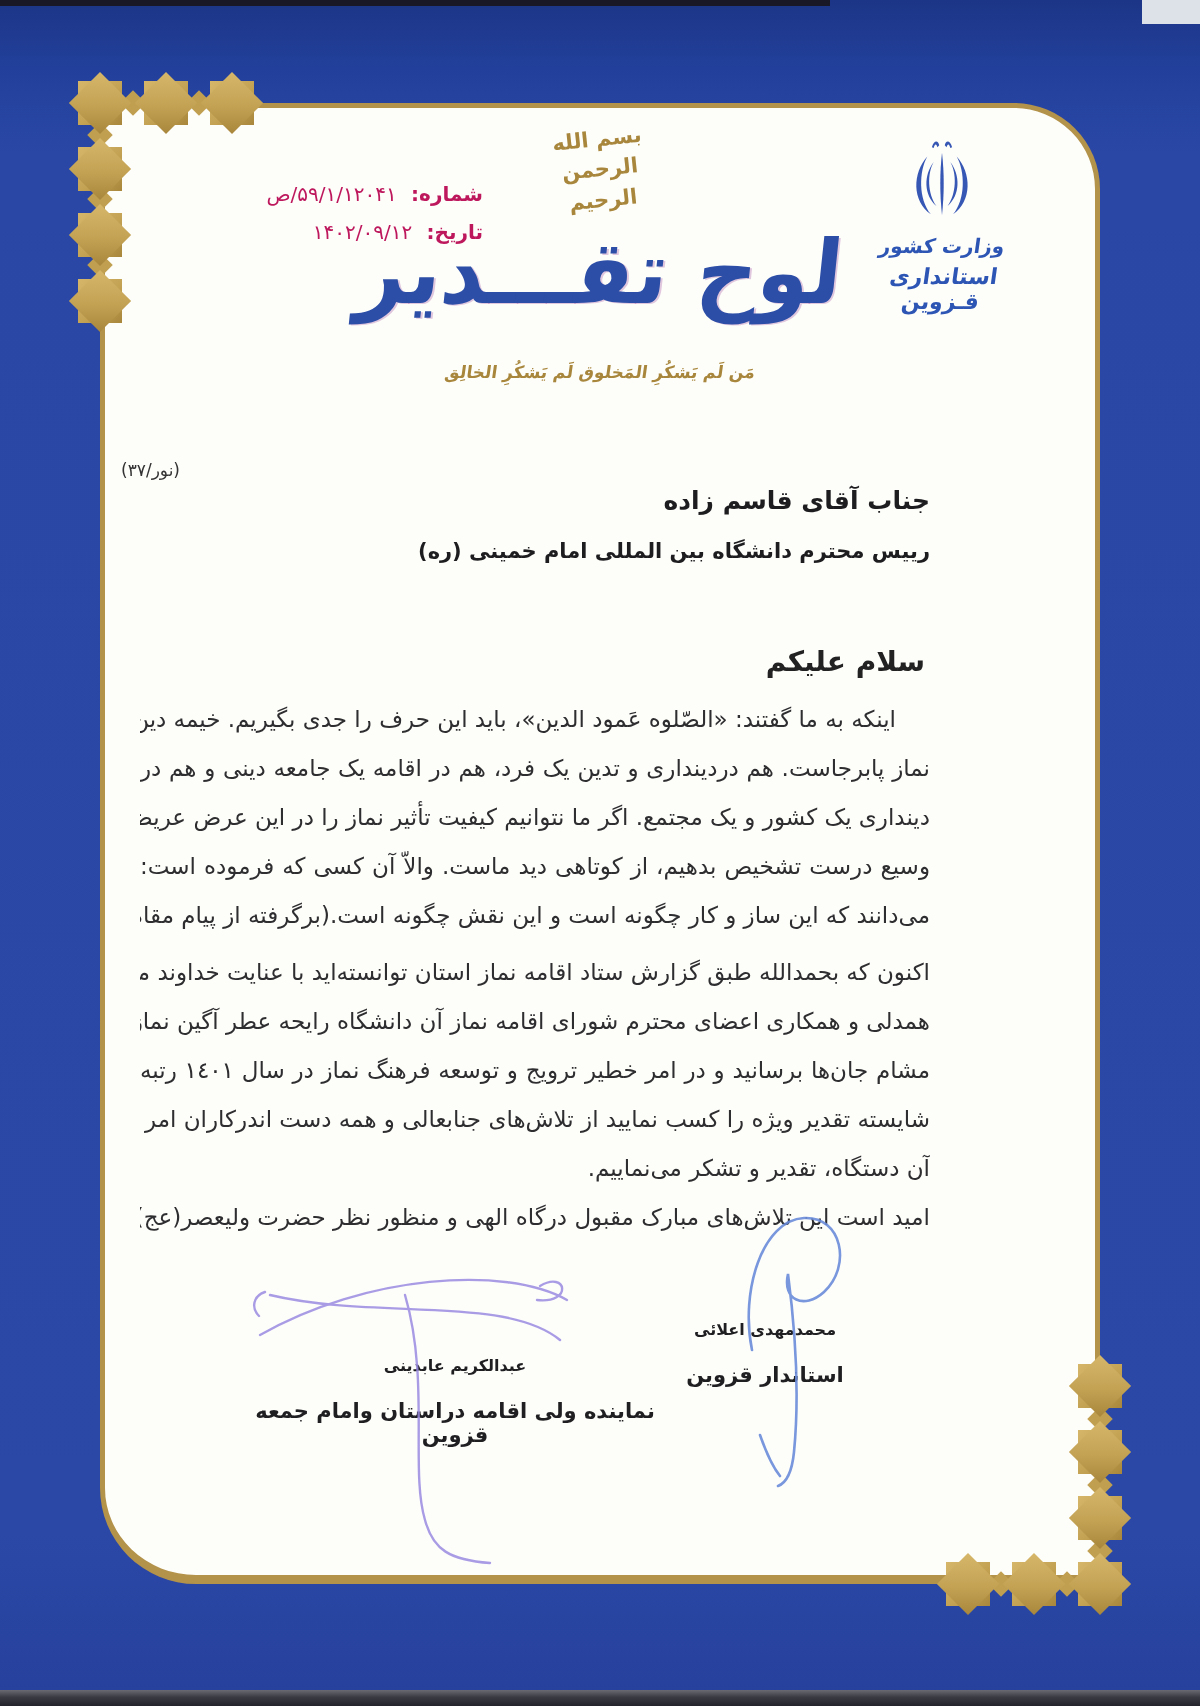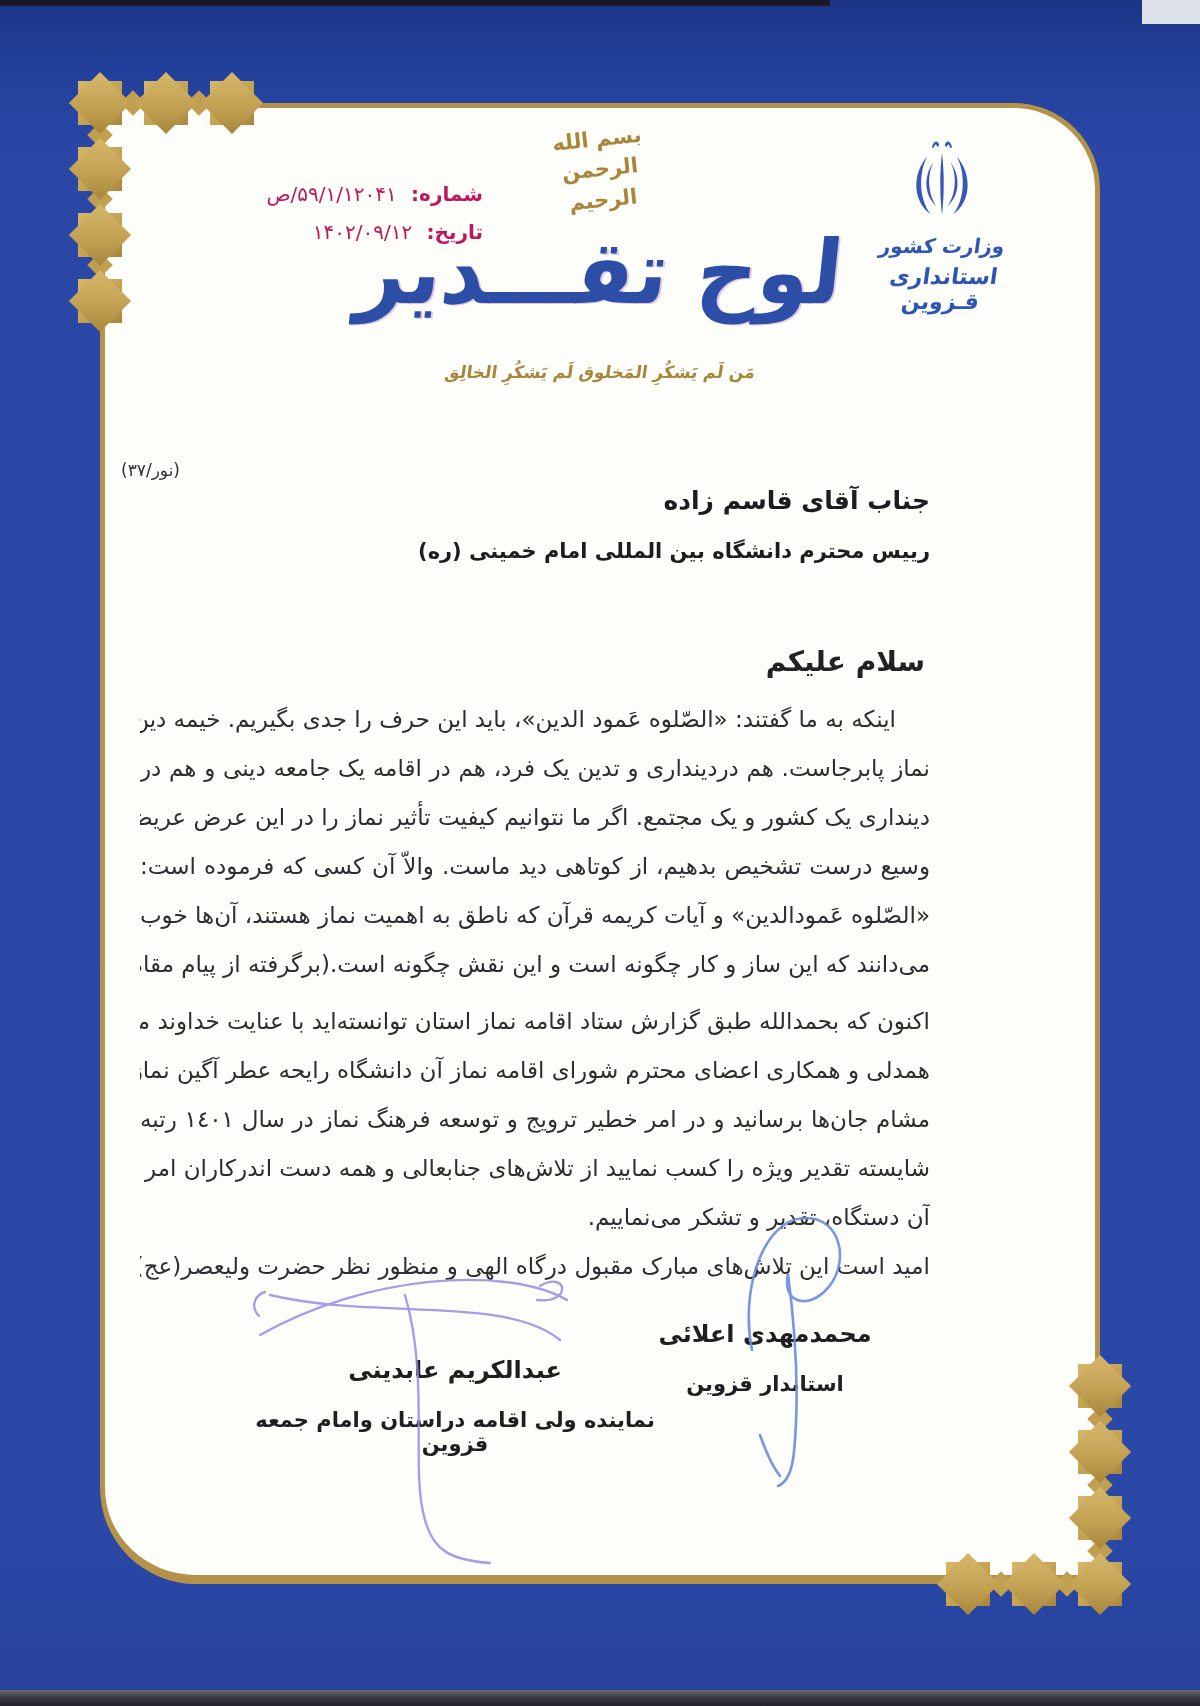--- a/index.html
+++ b/index.html
@@ -56,21 +56,21 @@
   .salam{position:absolute;right:170px;top:537px;font-size:28px;font-weight:600;color:#222;}
   
   .body{position:absolute;right:165px;left:35px;top:587px;color:#2e2e30;font-size:23px;}
   .bline{height:49px;line-height:49px;white-space:nowrap;overflow:hidden;
     text-align:justify;text-align-last:justify;}
   .bline.indent{text-indent:34px;}
   .bline.end{text-align:right;text-align-last:right;}
   .pgap{height:8px;}
   
   .sig{position:absolute;text-align:center;color:#1f1f22;z-index:2;}
-  .sig .nm{font-size:24px;font-weight:bold;}
+  .sig .nm{font-size:16px;font-weight:bold;}
   .sig .tt{font-size:21px;font-weight:bold;margin-top:24px;}
   .sig-right{right:210px;top:1212px;width:240px;}
   .sig-left{left:135px;top:1248px;width:430px;}
   .ink{position:absolute;z-index:3;}
   .ink-right{left:595px;top:1092px;}
   .ink-left{left:140px;top:1092px;}
   svg{display:block;}
 </style>
 </head>
 <body>
@@ -117,21 +117,20 @@
     <div class="l2">رییس محترم دانشگاه بین المللی امام خمینی (ره)</div>
   </div>
 
   <div class="salam">سلام علیکم</div>
 
   <div class="body">
     <div class="bline indent">اینکه به ما گفتند: «الصّلوه عَمود الدین»، باید این حرف را جدی بگیریم. خیمه دین با</div>
     <div class="bline">نماز پابرجاست. هم دردینداری و تدین یک فرد، هم در اقامه یک جامعه دینی و هم در</div>
     <div class="bline">دینداری یک کشور و یک مجتمع. اگر ما نتوانیم کیفیت تأثیر نماز را در این عرض عریض و</div>
     <div class="bline">وسیع درست تشخیص بدهیم، از کوتاهی دید ماست. والاّ آن کسی که فرموده است:</div>
-    <div class="bline">«الصّلوه عَمودالدین» و آیات کریمه قرآن که ناطق به اهمیت نماز هستند، آن‌ها خوب</div>
     <div class="bline">می‌دانند که این ساز و کار چگونه است و این نقش چگونه است.(برگرفته از پیام مقام معظم رهبری)</div>
     <div class="pgap"></div>
     <div class="bline">اکنون که بحمدالله طبق گزارش ستاد اقامه نماز استان توانسته‌اید با عنایت خداوند متعال و</div>
     <div class="bline">همدلی و همکاری اعضای محترم شورای اقامه نماز آن دانشگاه رایحه عطر آگین نماز را به</div>
     <div class="bline">مشام جان‌ها برسانید و در امر خطیر ترویج و توسعه فرهنگ نماز در سال ١٤٠١ رتبه</div>
     <div class="bline">شایسته تقدیر ویژه را کسب نمایید از تلاش‌های جنابعالی و همه دست اندرکاران امر نماز</div>
     <div class="bline end">آن دستگاه، تقدیر و تشکر می‌نماییم.</div>
     <div class="bline">امید است این تلاش‌های مبارک مقبول درگاه الهی و منظور نظر حضرت ولیعصر(عج)</div>
   </div>
 

